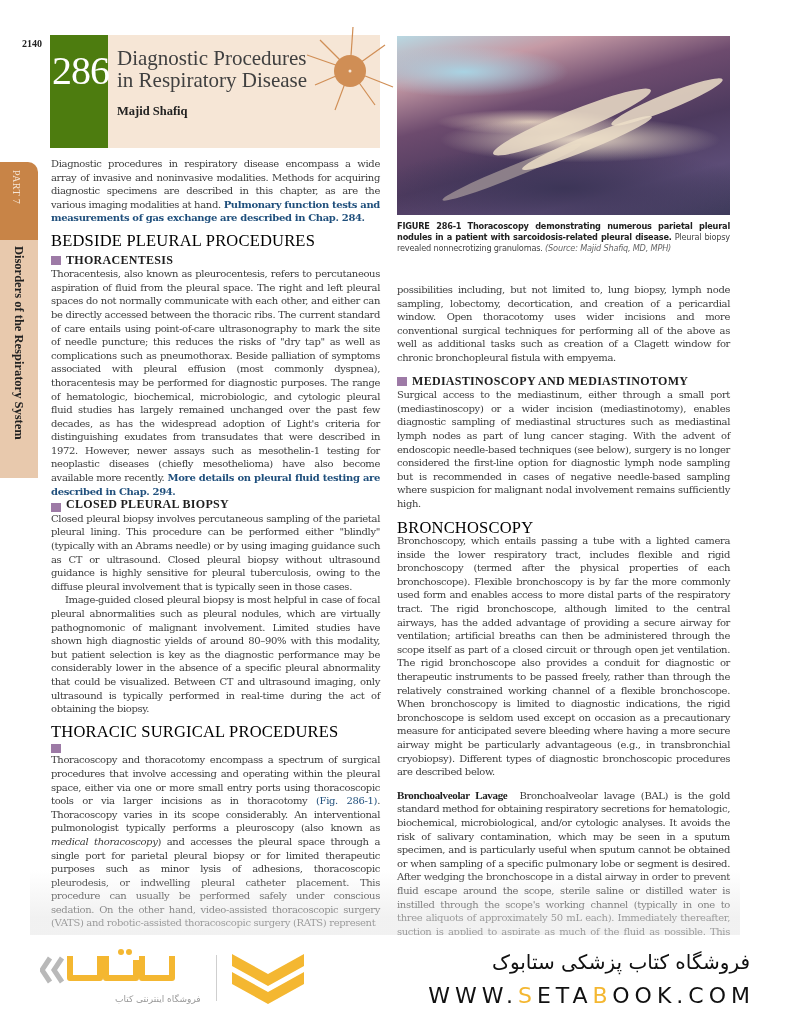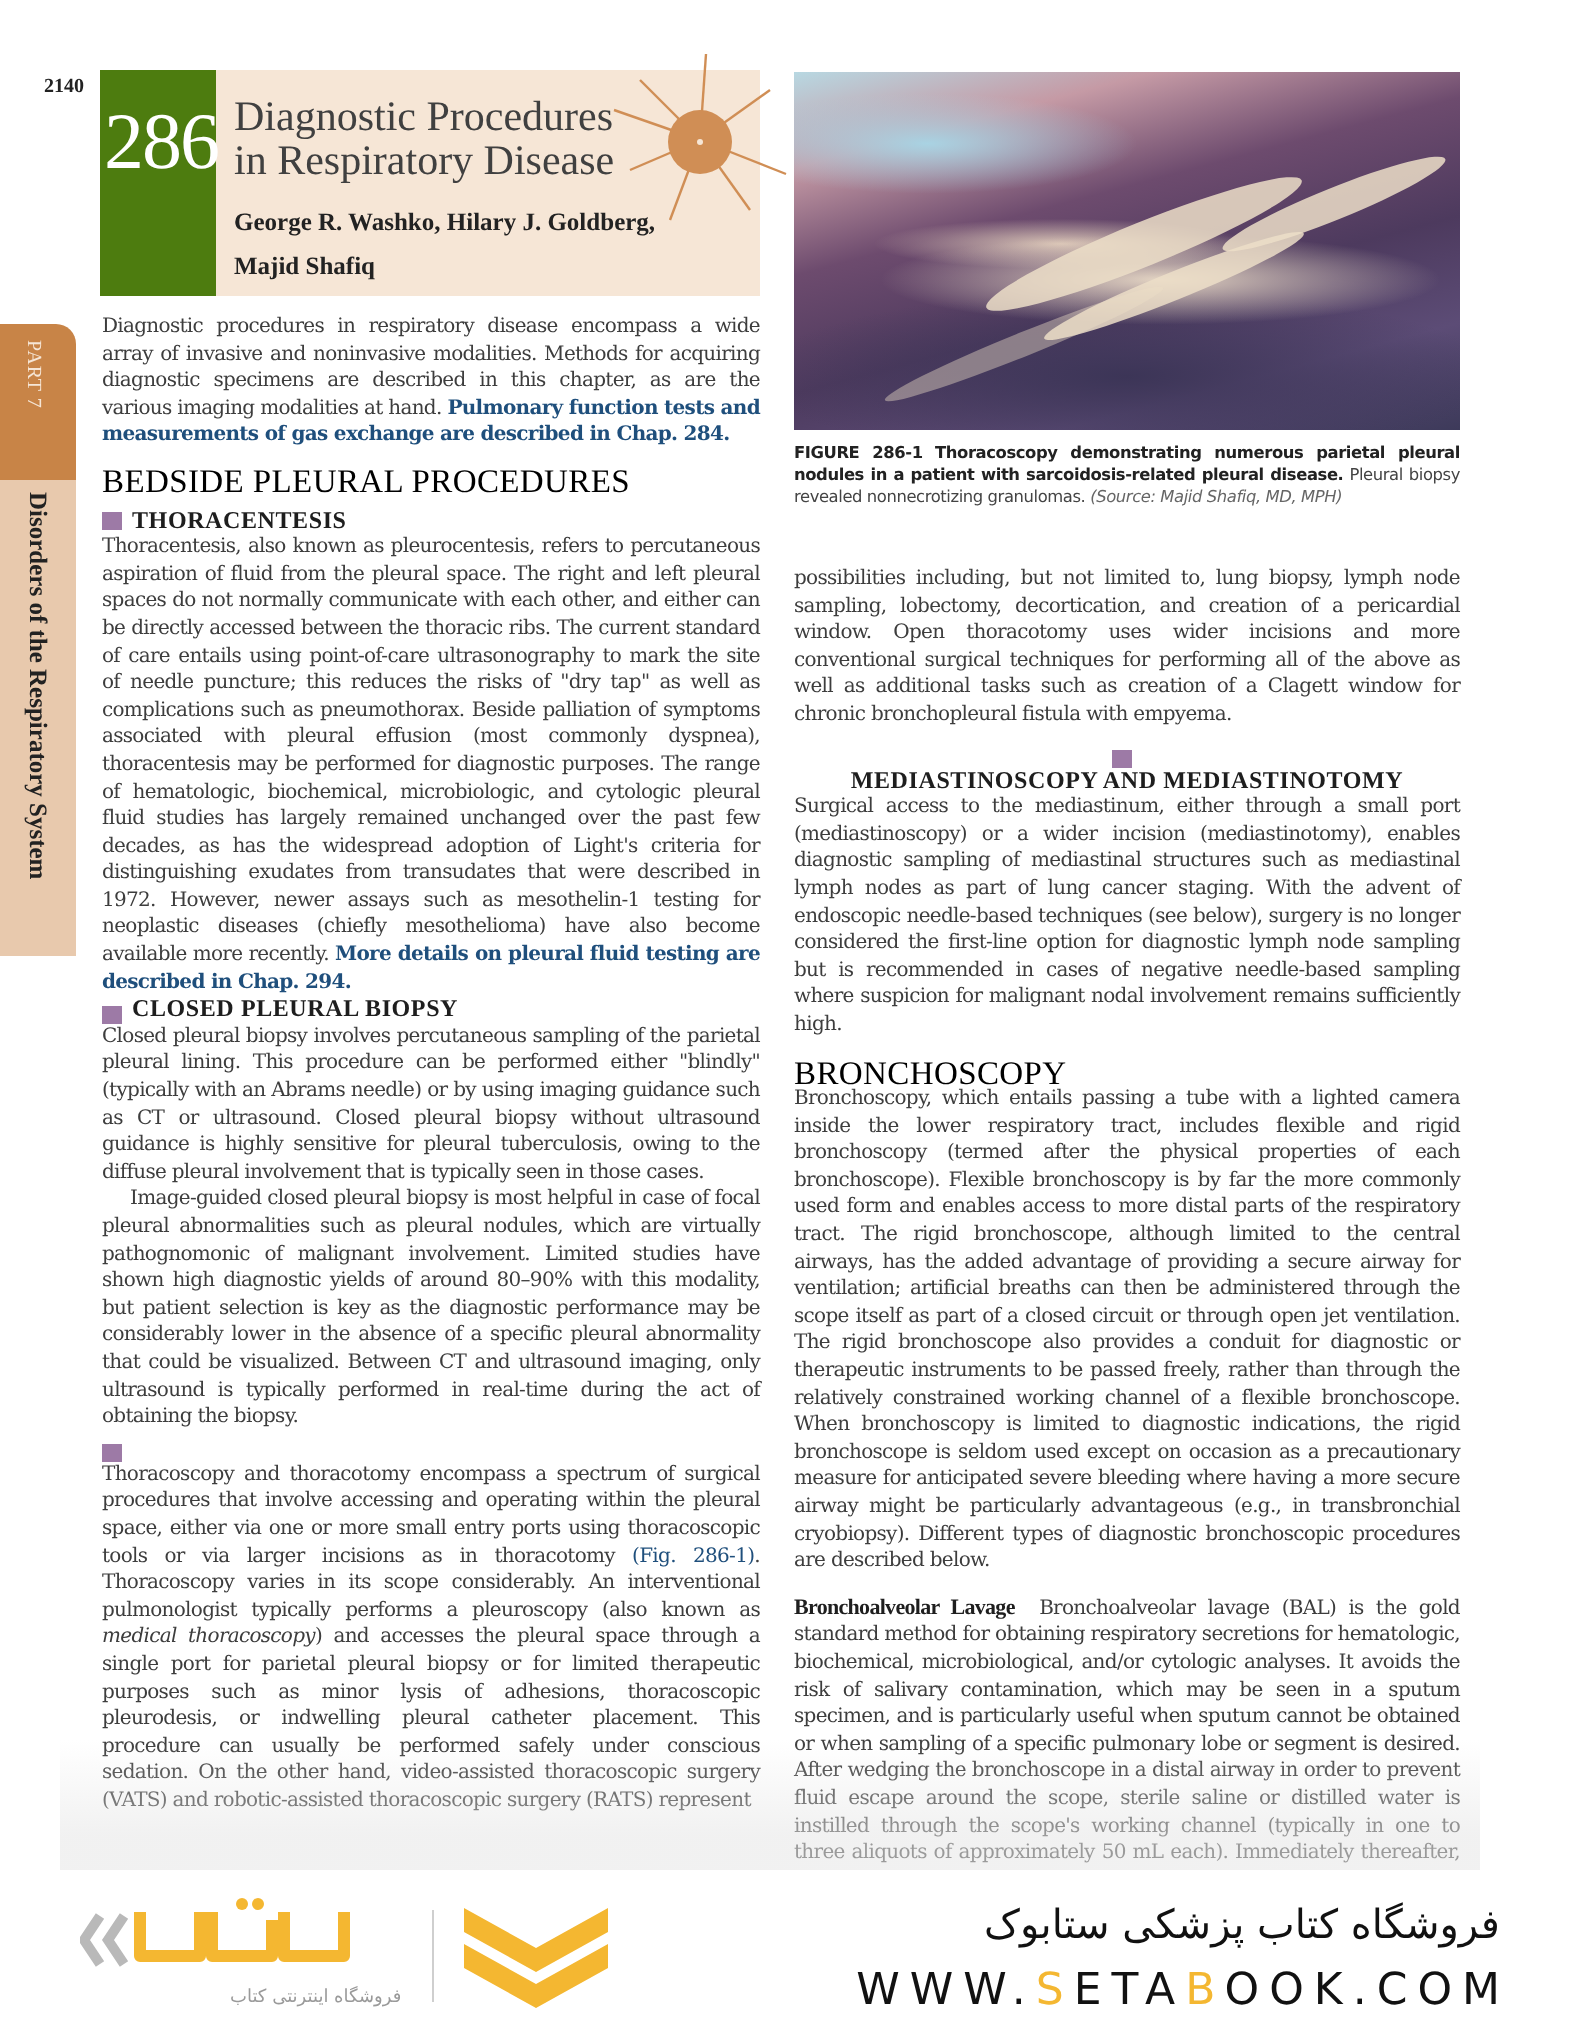--- a/index.html
+++ b/index.html
@@ -67,21 +67,20 @@
 
 <div class="chapter-header">
   <div class="chapter-num-box">
     <div class="chapter-num">286</div>
   </div>
   <div class="chapter-title">
     <div>Diagnostic Procedures</div>
     <div>in Respiratory Disease</div>
   </div>
   <div class="chapter-authors">
-    <div>George R. Washko, Hilary J. Goldberg,</div>
     <div>Majid Shafiq</div>
   </div>
   <svg class="splat" viewBox="0 0 90 90">
     <g stroke="#d08e55" stroke-width="1.2" fill="none">
       <line x1="45" y1="45" x2="2" y2="30"></line>
         <line x1="45" y1="45" x2="88" y2="62"></line>
       <line x1="45" y1="45" x2="48" y2="2"></line>
         <line x1="45" y1="45" x2="30" y2="85"></line>
       <line x1="45" y1="45" x2="80" y2="20"></line>
         <line x1="45" y1="45" x2="15" y2="15"></line>
@@ -128,33 +127,34 @@
   <p>
     <span>Thoracentesis, also known as pleurocentesis, refers to percutaneous aspiration of fluid from the pleural space. The right and left pleural spaces do not normally communicate with each other, and either can be directly accessed between the thoracic ribs. The current standard of care entails using point-of-care ultrasonography to mark the site of needle puncture; this reduces the risks of "dry tap" as well as complications such as pneumothorax. Beside palliation of symptoms associated with pleural effusion (most commonly dyspnea), thoracentesis may be performed for diagnostic purposes. The range of hematologic, biochemical, microbiologic, and cytologic pleural fluid studies has largely remained unchanged over the past few decades, as has the widespread adoption of Light's criteria for distinguishing exudates from transudates that were described in 1972. However, newer assays such as mesothelin-1 testing for neoplastic diseases (chiefly mesothelioma) have also become available more recently.</span>
     <a class="link">More details on pleural fluid testing are described in Chap. 294.</a>
   </p>
   <div class="h2" style="align-items:flex-end;">
     <span class="sq"></span>
     <span>CLOSED PLEURAL BIOPSY</span>
   </div>
   <p>Closed pleural biopsy involves percutaneous sampling of the parietal pleural lining. This procedure can be performed either "blindly" (typically with an Abrams needle) or by using imaging guidance such as CT or ultrasound. Closed pleural biopsy without ultrasound guidance is highly sensitive for pleural tuberculosis, owing to the diffuse pleural involvement that is typically seen in those cases.</p>
   <p class="indent">Image-guided closed pleural biopsy is most helpful in case of focal pleural abnormalities such as pleural nodules, which are virtually pathognomonic of malignant involvement. Limited studies have shown high diagnostic yields of around 80–90% with this modality, but patient selection is key as the diagnostic performance may be considerably lower in the absence of a specific pleural abnormality that could be visualized. Between CT and ultrasound imaging, only ultrasound is typically performed in real-time during the act of obtaining the biopsy.</p>
+  <div class="h1" style="margin-top:9px;">THORACIC SURGICAL PROCEDURES</div>
   <div class="h2" style="margin-top:6px;">
     <span class="sq"></span>
   </div>
   <p>
     <span>Thoracoscopy and thoracotomy encompass a spectrum of surgical procedures that involve accessing and operating within the pleural space, either via one or more small entry ports using thoracoscopic tools or via larger incisions as in thoracotomy</span>
     <a class="link" style="font-weight:normal;">(Fig. 286-1)</a><span>. Thoracoscopy varies in its scope considerably. An interventional pulmonologist typically performs a pleuroscopy (also known as</span>
     <i>medical thoracoscopy</i><span>) and accesses the pleural space through a single port for parietal pleural biopsy or for limited therapeutic purposes such as minor lysis of adhesions, thoracoscopic pleurodesis, or indwelling pleural catheter placement. This procedure can usually be performed safely under conscious sedation. On the other hand, video-assisted thoracoscopic surgery (VATS) and robotic-assisted thoracoscopic surgery (RATS) represent</span>
   </p>
 </div>
 
 <div class="col col-right" style="top:283px;">
   <p>possibilities including, but not limited to, lung biopsy, lymph node sampling, lobectomy, decortication, and creation of a pericardial window. Open thoracotomy uses wider incisions and more conventional surgical techniques for performing all of the above as well as additional tasks such as creation of a Clagett window for chronic bronchopleural fistula with empyema.</p>
-  <div class="h2" style="margin-top:10px;flex-direction:column;">
+  <div class="h2" style="margin-top:10px;">
     <span class="sq"></span>
     <span>MEDIASTINOSCOPY AND MEDIASTINOTOMY</span>
   </div>
   <p>Surgical access to the mediastinum, either through a small port (mediastinoscopy) or a wider incision (mediastinotomy), enables diagnostic sampling of mediastinal structures such as mediastinal lymph nodes as part of lung cancer staging. With the advent of endoscopic needle-based techniques (see below), surgery is no longer considered the first-line option for diagnostic lymph node sampling but is recommended in cases of negative needle-based sampling where suspicion for malignant nodal involvement remains sufficiently high.</p>
   <div class="h1" style="margin-top:10px;">BRONCHOSCOPY</div>
   <p>Bronchoscopy, which entails passing a tube with a lighted camera inside the lower respiratory tract, includes flexible and rigid bronchoscopy (termed after the physical properties of each bronchoscope). Flexible bronchoscopy is by far the more commonly used form and enables access to more distal parts of the respiratory tract. The rigid bronchoscope, although limited to the central airways, has the added advantage of providing a secure airway for ventilation; artificial breaths can then be administered through the scope itself as part of a closed circuit or through open jet ventilation. The rigid bronchoscope also provides a conduit for diagnostic or therapeutic instruments to be passed freely, rather than through the relatively constrained working channel of a flexible bronchoscope. When bronchoscopy is limited to diagnostic indications, the rigid bronchoscope is seldom used except on occasion as a precautionary measure for anticipated severe bleeding where having a more secure airway might be particularly advantageous (e.g., in transbronchial cryobiopsy). Different types of diagnostic bronchoscopic procedures are described below.</p>
   <p style="margin-top:10px;">
     <span class="runin">Bronchoalveolar Lavage</span>&nbsp;&nbsp;<span>Bronchoalveolar lavage (BAL) is the gold standard method for obtaining respiratory secretions for hematologic, biochemical, microbiological, and/or cytologic analyses. It avoids the risk of salivary contamination, which may be seen in a sputum specimen, and is particularly useful when sputum cannot be obtained or when sampling of a specific pulmonary lobe or segment is desired. After wedging the bronchoscope in a distal airway in order to prevent fluid escape around the scope, sterile saline or distilled water is instilled through the scope's working channel (typically in one to three aliquots of approximately 50 mL each). Immediately thereafter, suction is applied to aspirate as much of the fluid as possible. This allows sampling of distal airways and lung parenchyma—areas not directly</span>
   </p>
 </div>

